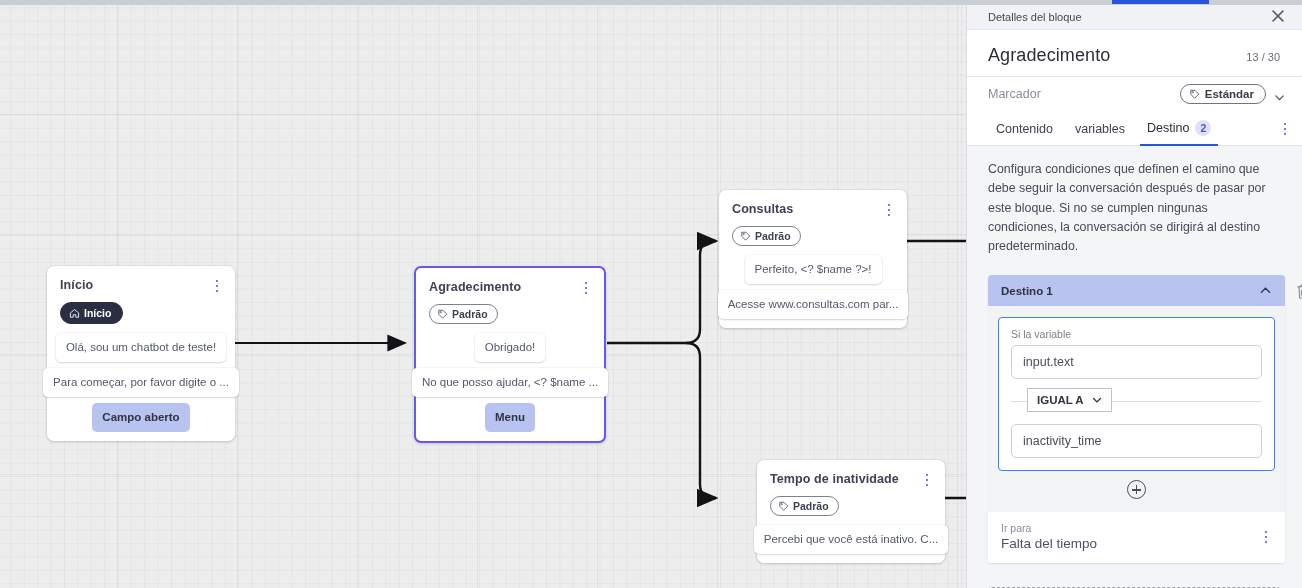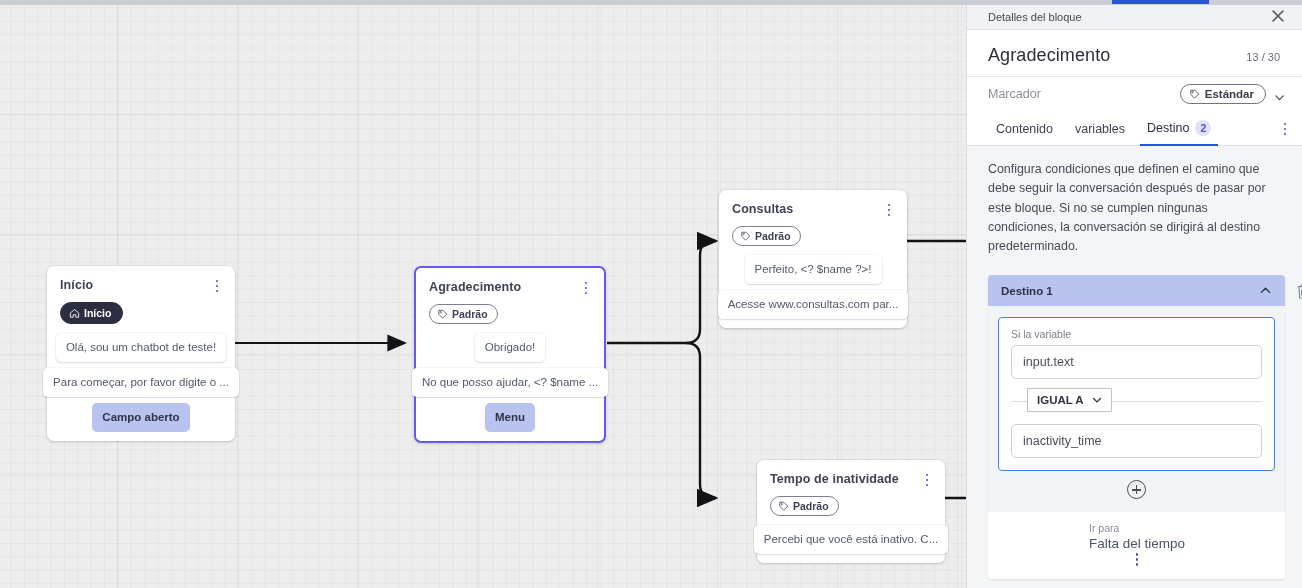--- a/index.html
+++ b/index.html
@@ -259,21 +259,21 @@
   .plus::before, .plus::after {
     content: ""; position: absolute; background: #4b4e58;
   }
   .plus::before { width: 9px; height: 1.4px; }
   .plus::after { width: 1.4px; height: 9px; }
 
   .goto {
     background: #fff;
     border-radius: 0 0 4px 4px;
     padding: 10px 12px 12px 13px;
-    display: flex; align-items: center; justify-content: space-between; flex-direction: column;
+    display: flex; align-items: center; justify-content: space-between;
   }
   .goto-lbl { font-size: 10.5px; color: #8a8d97; }
   .goto-val { font-size: 13.5px; color: #4a5265; margin-top: 2px; }
 
   .add-dest {
     margin: 24px 21px 0 21px;
     border: 1.5px dashed #9b9ea6;
     border-radius: 4px;
     background: #fff;
     height: 44px;

